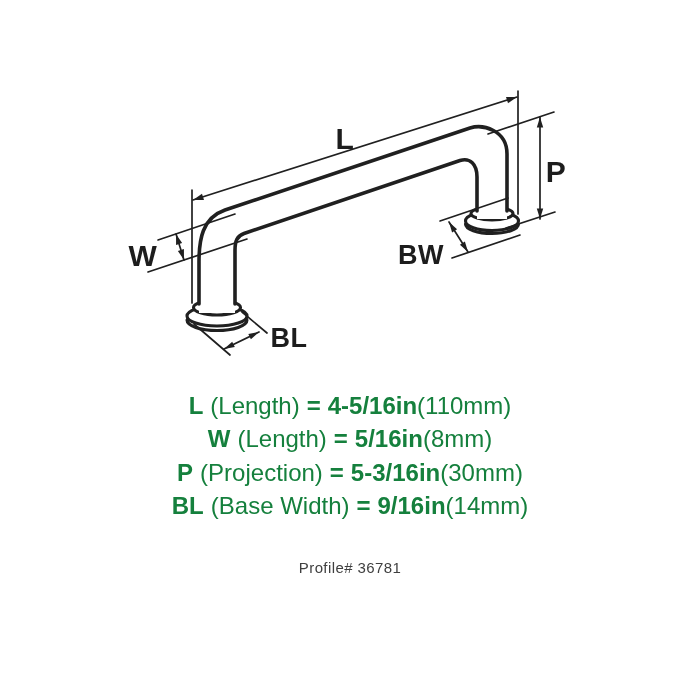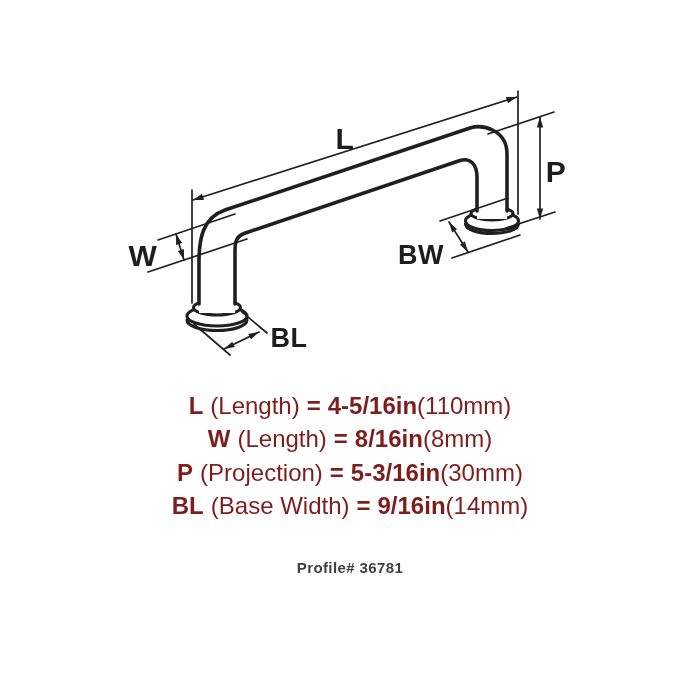--- a/index.html
+++ b/index.html
@@ -8,30 +8,30 @@
     font-family:"Liberation Sans","DejaVu Sans",sans-serif;color:#1f1f1f;
   }
   #diagram-svg{position:absolute;left:0;top:0;width:700px;height:700px;}
   .dim-label{
     position:absolute;transform:translate(-50%,-50%);
     font-weight:700;font-size:30px;color:#1d1d1d;letter-spacing:0.5px;white-space:nowrap;
   }
   .dim-label.small{font-size:27px;}
   .specs{
     position:absolute;left:0;top:389px;width:700px;text-align:center;
-    line-height:33.4px;font-size:24px;color:#7f1d1d;
+    line-height:33.4px;font-size:24px;color:#15803d;
   }
   .spec-row{white-space:nowrap;}
   .spec-row span{display:inline;}
   .spec-row .gap{margin-left:7px;}
   .bold{font-weight:700;}
   .reg{font-weight:400;}
   .footer{
     position:absolute;left:0;top:559px;width:700px;text-align:center;
-    font-size:15px;font-weight:700;color:#3f3f3f;letter-spacing:0.4px;
+    font-size:15px;font-weight:400;color:#3f3f3f;letter-spacing:0.4px;
   }
 </style>
 </head>
 <body>
 
 <div id="stage">
 
   <svg id="diagram-svg" viewBox="0 0 700 700">
     <g stroke="#202020" fill="none" stroke-linecap="round" stroke-linejoin="round">
 
@@ -92,21 +92,21 @@
   <span class="dim-label" style="left:143px;top:256px">W</span>
   <span class="dim-label" style="left:556px;top:172px">P</span>
   <span class="dim-label small" style="left:289px;top:338px">BL</span>
   <span class="dim-label small" style="left:421px;top:255px">BW</span>
 
   <div class="specs">
     <div class="spec-row">
       <span class="bold">L</span><span class="reg gap">(Length)</span><span class="bold gap">=</span><span class="bold gap">4-5/16in</span><span class="reg">(110mm)</span>
     </div>
     <div class="spec-row">
-      <span class="bold">W</span><span class="reg gap">(Length)</span><span class="bold gap">=</span><span class="bold gap">8/16in</span><span class="reg">(8mm)</span>
+      <span class="bold">W</span><span class="reg gap">(Length)</span><span class="bold gap">=</span><span class="bold gap">5/16in</span><span class="reg">(8mm)</span>
     </div>
     <div class="spec-row">
       <span class="bold">P</span><span class="reg gap">(Projection)</span><span class="bold gap">=</span><span class="bold gap">5-3/16in</span><span class="reg">(30mm)</span>
     </div>
     <div class="spec-row">
       <span class="bold">BL</span><span class="reg gap">(Base Width)</span><span class="bold gap">=</span><span class="bold gap">9/16in</span><span class="reg">(14mm)</span>
     </div>
   </div>
 
   <div class="footer">Profile# 36781</div>

